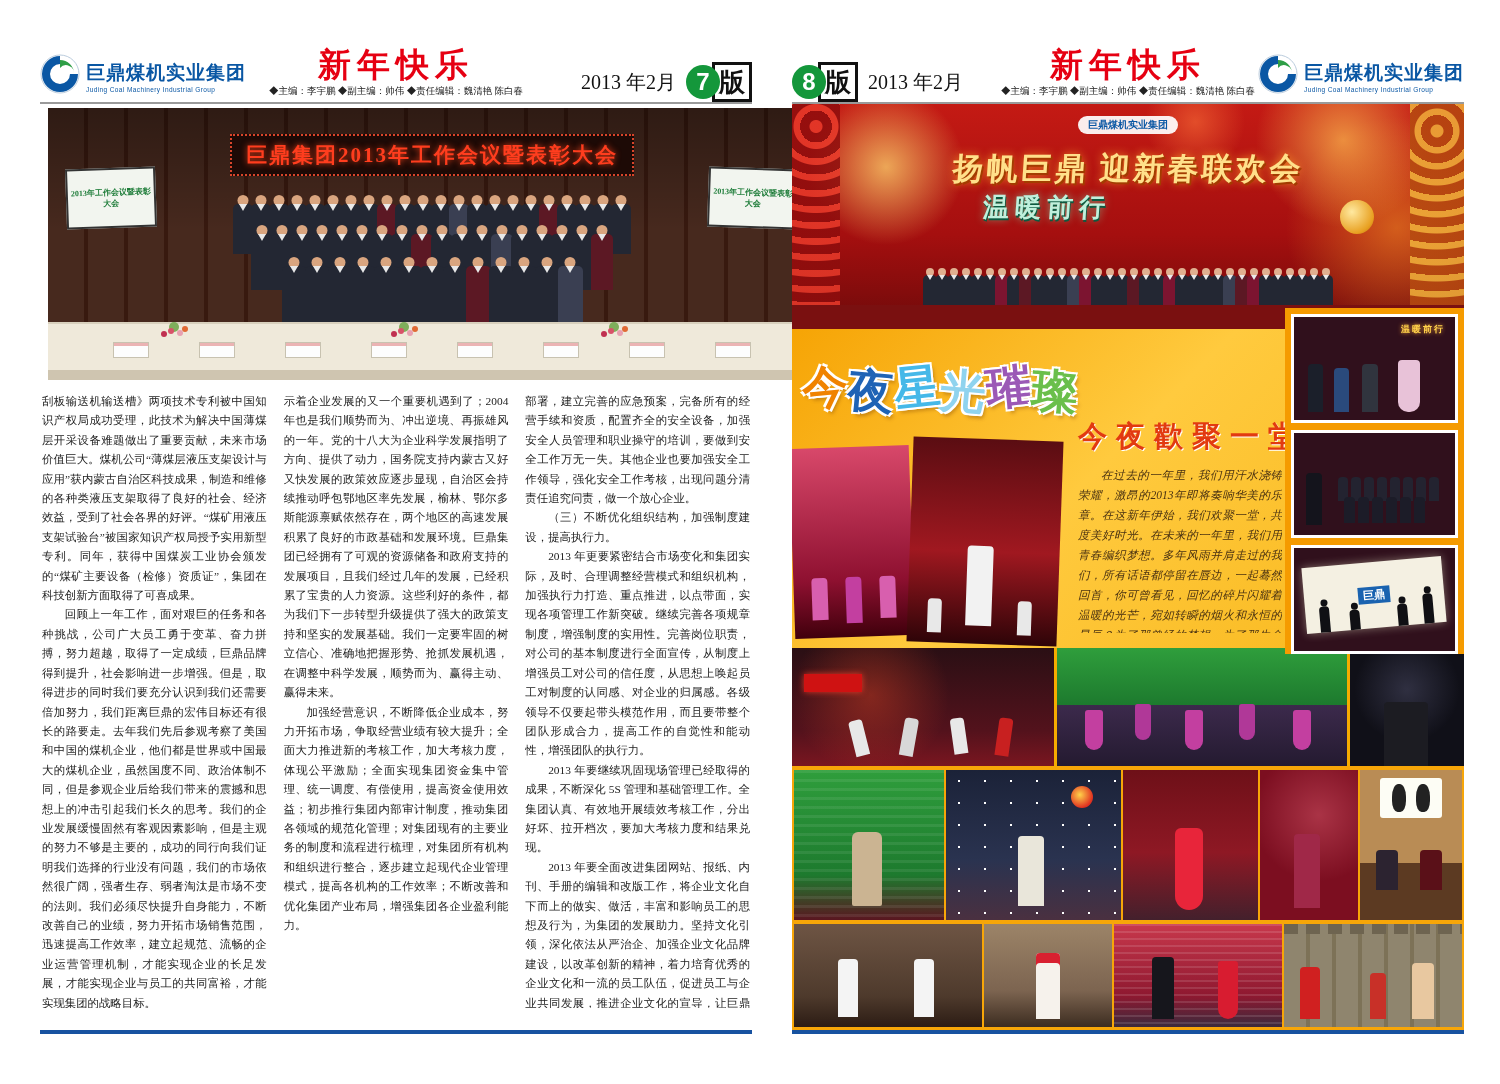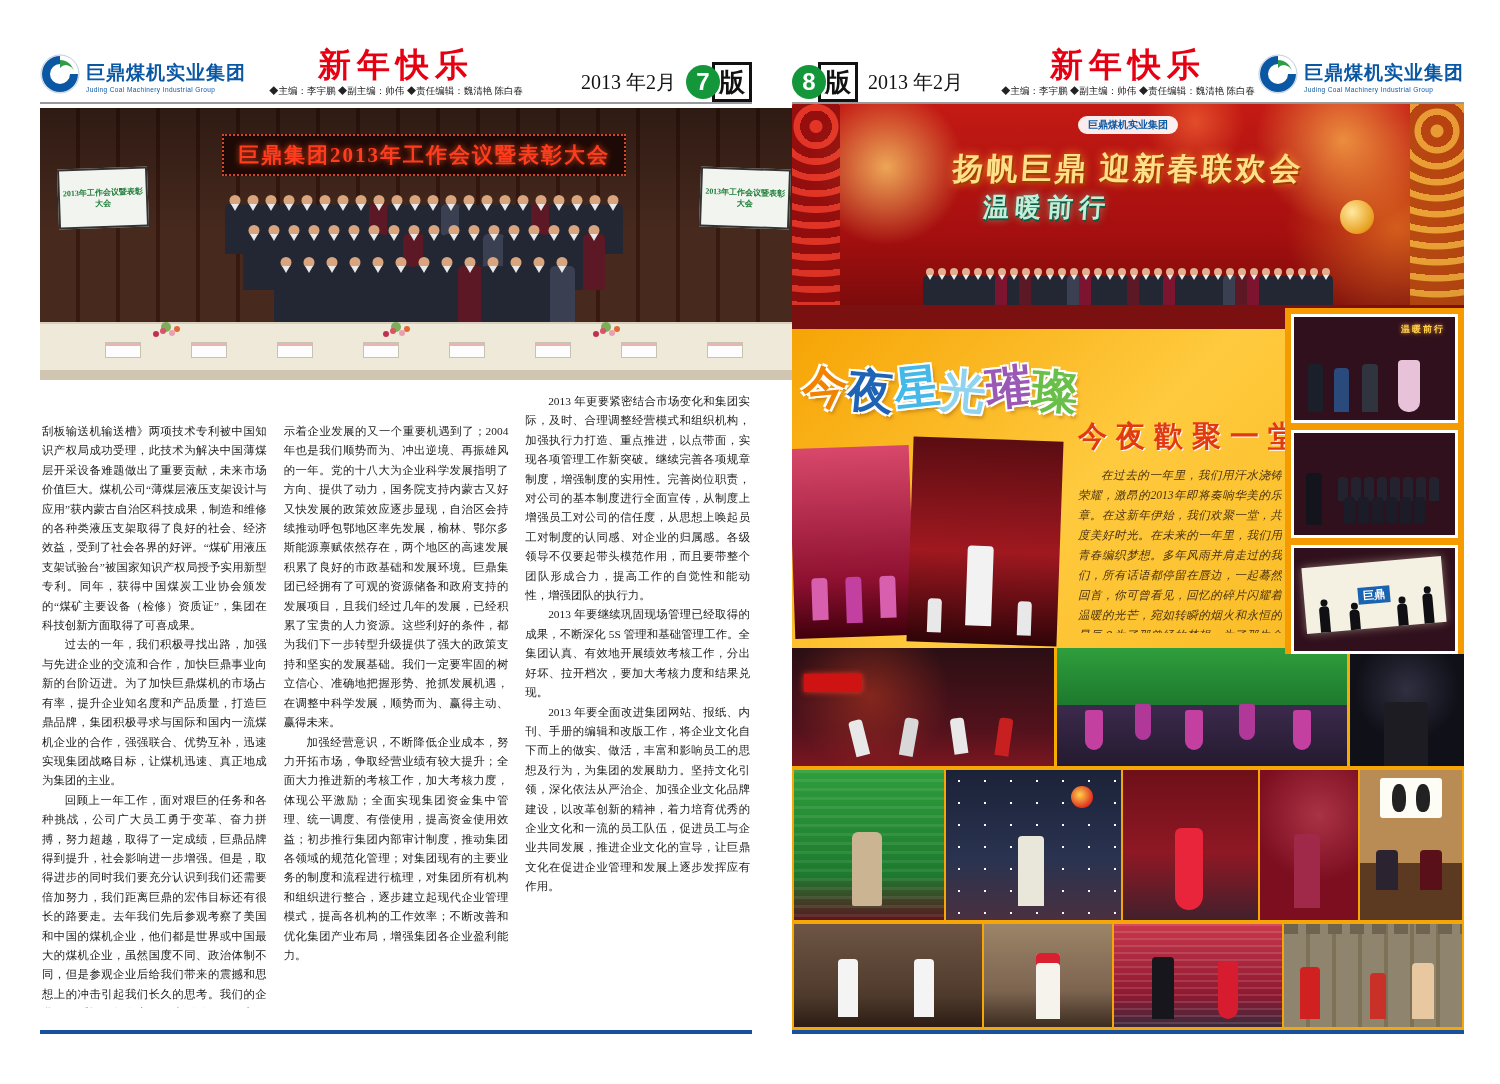--- a/index.html
+++ b/index.html
@@ -26,21 +26,21 @@
   .pdate{font-size:20px;color:#111;}
   .badge{display:flex;align-items:center;}
   .badge .num{width:34px;height:34px;border-radius:50%;background:#14973b;color:#fff;
               font-family:"Liberation Sans",sans-serif;font-weight:bold;font-size:24px;
               display:flex;align-items:center;justify-content:center;z-index:2;}
   .badge .ban{width:34px;height:34px;border:3px solid #111;background:#fff;color:#111;
               font-weight:bold;font-size:26px;display:flex;align-items:center;justify-content:center;
               margin-left:-8px;}
 
   
-  .conf{position:absolute;left:0;top:60px;width:768px;height:272px;overflow:hidden;
+  .conf{position:absolute;left:8px;top:60px;width:768px;height:272px;overflow:hidden;
         background:
           linear-gradient(180deg, rgba(0,0,0,.35), rgba(0,0,0,0) 45%),
           repeating-linear-gradient(90deg,#47291e 0 36px,#38190f 36px 40px);}
   .conf .led{position:absolute;top:26px;left:50%;transform:translateX(-50%);
         background:#1d0a06;border:2px dotted #d8442a;padding:5px 14px;white-space:nowrap;}
   .conf .led span{color:#ff3d1e;font-weight:bold;font-size:21px;letter-spacing:2px;
         text-shadow:0 0 6px rgba(255,70,30,.9);}
   .side-screen{position:absolute;top:60px;width:86px;height:56px;background:#f2f5ef;
         border:2px solid #333;display:flex;align-items:center;justify-content:center;text-align:center;}
   .side-screen.l{left:18px;transform:rotate(-2deg);}
@@ -63,21 +63,21 @@
   .flower{position:absolute;top:4px;width:6px;height:6px;border-radius:50%;background:#d8536a;
         box-shadow:9px 2px 0 #e8a0b0,-7px 3px 0 #c03050,3px -4px 0 2px #7fae5b,14px -2px 0 #e06a35;}
   .cards{position:absolute;left:0;right:0;top:18px;display:flex;justify-content:space-around;padding:0 40px;}
   .card{width:34px;height:14px;background:#fdfdfd;border:1px solid #c8c2b0;
         box-shadow:inset 0 3px 0 rgba(200,40,40,.35);}
 
   
   .columns{position:absolute;left:2px;top:344px;width:708px;height:616px;display:flex;gap:17px;overflow:hidden;}
   .col{width:225px;font-size:11.4px;line-height:19.4px;color:#1c1c1c;text-align:justify;}
   .col p{margin:0;text-indent:2em;}
-  .col p.cont{text-indent:0;margin-top:30px;}
+  .col p.cont{text-indent:0;}
   .rule-blue{position:absolute;left:0;right:0;bottom:6px;height:4px;background:#1752a0;}
 
   
   .gala{position:absolute;left:0;top:56px;width:672px;height:225px;overflow:hidden;
     background:
       radial-gradient(circle at 14% 28%, rgba(255,215,110,.75), transparent 13%),
       radial-gradient(circle at 82% 16%, rgba(255,190,80,.7), transparent 15%),
       radial-gradient(circle at 60% 8%, rgba(255,120,60,.55), transparent 11%),
       radial-gradient(circle at 90% 55%, rgba(255,170,40,.5), transparent 18%),
       linear-gradient(180deg,#c41a14 0%,#a50f0f 58%,#6e0a0a 100%);}
@@ -281,28 +281,29 @@
           <div class="card"></div>
           <div class="card"></div>
         </div>
     </div>
     <div class="floor"></div>
   </div>
 
   <div class="columns">
     <div class="col">
         <p class="cont">刮板输送机输送槽》两项技术专利被中国知识产权局成功受理，此技术为解决中国薄煤层开采设备难题做出了重要贡献，未来市场价值巨大。煤机公司“薄煤层液压支架设计与应用”获内蒙古自治区科技成果，制造和维修的各种类液压支架取得了良好的社会、经济效益，受到了社会各界的好评。“煤矿用液压支架试验台”被国家知识产权局授予实用新型专利。同年，获得中国煤炭工业协会颁发的“煤矿主要设备（检修）资质证”，集团在科技创新方面取得了可喜成果。</p>
-        <p>过去的一年，我们积极寻找出路，加强与先进企业的交流和合作，加快巨鼎事业向新的台阶迈进。为了加快巨鼎煤机的市场占有率，提升企业知名度和产品质量，打造巨鼎品牌，集团积极寻求与国际和国内一流煤机企业的合作，强强联合、优势互补，迅速实现集团战略目标，让煤机迅速、真正地成为集团的主业。</p>
         <p>回顾上一年工作，面对艰巨的任务和各种挑战，公司广大员工勇于变革、奋力拼搏，努力超越，取得了一定成绩，巨鼎品牌得到提升，社会影响进一步增强。但是，取得进步的同时我们要充分认识到我们还需要倍加努力，我们距离巨鼎的宏伟目标还有很长的路要走。去年我们先后参观考察了美国和中国的煤机企业，他们都是世界或中国最大的煤机企业，虽然国度不同、政治体制不同，但是参观企业后给我们带来的震撼和思想上的冲击引起我们长久的思考。我们的企业发展缓慢固然有客观因素影响，但是主观的努力不够是主要的，成功的同行向我们证明我们选择的行业没有问题，我们的市场依然很广阔，强者生存、弱者淘汰是市场不变的法则。我们必须尽快提升自身能力，不断改善自己的业绩，努力开拓市场销售范围，迅速提高工作效率，建立起规范、流畅的企业运营管理机制，才能实现企业的长足发展，才能实现企业与员工的共同富裕，才能实现集团的战略目标。</p>
       </div>
     <div class="col">
         <p class="cont">示着企业发展的又一个重要机遇到了；2004 年也是我们顺势而为、冲出逆境、再振雄风的一年。党的十八大为企业科学发展指明了方向、提供了动力，国务院支持内蒙古又好又快发展的政策效应逐步显现，自治区会持续推动呼包鄂地区率先发展，榆林、鄂尔多斯能源禀赋依然存在，两个地区的高速发展积累了良好的市政基础和发展环境。巨鼎集团已经拥有了可观的资源储备和政府支持的发展项目，且我们经过几年的发展，已经积累了宝贵的人力资源。这些利好的条件，都为我们下一步转型升级提供了强大的政策支持和坚实的发展基础。我们一定要牢固的树立信心、准确地把握形势、抢抓发展机遇，在调整中科学发展，顺势而为、赢得主动、赢得未来。</p>
         <p>加强经营意识，不断降低企业成本，努力开拓市场，争取经营业绩有较大提升；全面大力推进新的考核工作，加大考核力度，体现公平激励；全面实现集团资金集中管理、统一调度、有偿使用，提高资金使用效益；初步推行集团内部审计制度，推动集团各领域的规范化管理；对集团现有的主要业务的制度和流程进行梳理，对集团所有机构和组织进行整合，逐步建立起现代企业管理模式，提高各机构的工作效率；不断改善和优化集团产业布局，增强集团各企业盈利能力。</p>
       </div>
     <div class="col">
+        <p class="cont">部署，建立完善的应急预案，完备所有的经营手续和资质，配置齐全的安全设备，加强安全人员管理和职业操守的培训，要做到安全工作万无一失。其他企业也要加强安全工作领导，强化安全工作考核，出现问题分清责任追究问责，做一个放心企业。</p>
+        <p>（三）不断优化组织结构，加强制度建设，提高执行力。</p>
         <p>2013 年更要紧密结合市场变化和集团实际，及时、合理调整经营模式和组织机构，加强执行力打造、重点推进，以点带面，实现各项管理工作新突破。继续完善各项规章制度，增强制度的实用性。完善岗位职责，对公司的基本制度进行全面宣传，从制度上增强员工对公司的信任度，从思想上唤起员工对制度的认同感、对企业的归属感。各级领导不仅要起带头模范作用，而且要带整个团队形成合力，提高工作的自觉性和能动性，增强团队的执行力。</p>
         <p>2013 年要继续巩固现场管理已经取得的成果，不断深化 5S 管理和基础管理工作。全集团认真、有效地开展绩效考核工作，分出好坏、拉开档次，要加大考核力度和结果兑现。</p>
         <p>2013 年要全面改进集团网站、报纸、内刊、手册的编辑和改版工作，将企业文化自下而上的做实、做活，丰富和影响员工的思想及行为，为集团的发展助力。坚持文化引领，深化依法从严治企、加强企业文化品牌建设，以改革创新的精神，着力培育优秀的企业文化和一流的员工队伍，促进员工与企业共同发展，推进企业文化的宣导，让巨鼎文化在促进企业管理和发展上逐步发挥应有作用。</p>
       </div>
   </div>
   <div class="rule-blue"></div>
 </div>
 
 <div class="page" id="page-right">
   <div class="phead">

